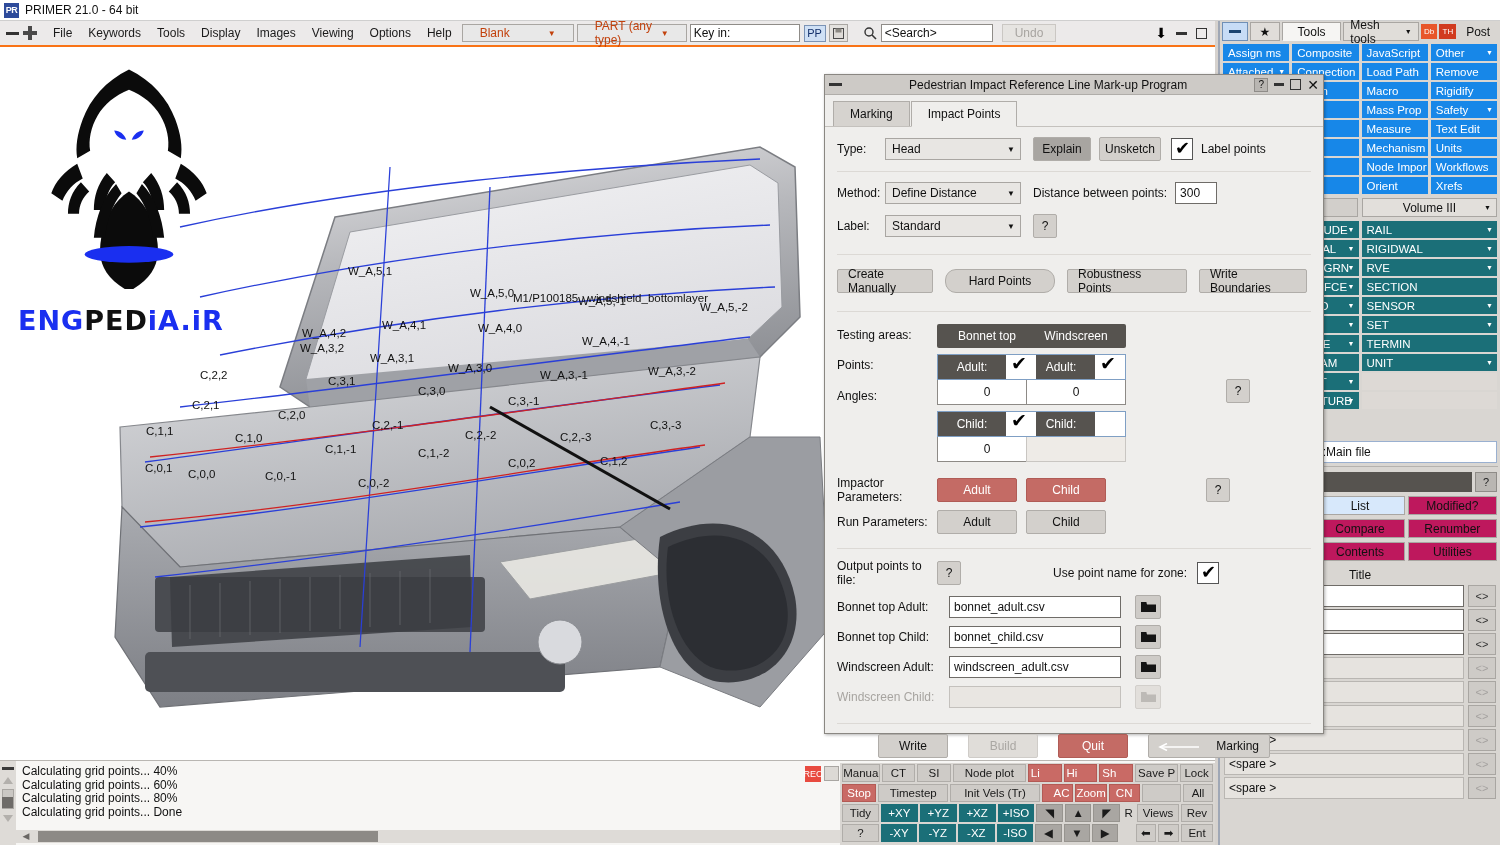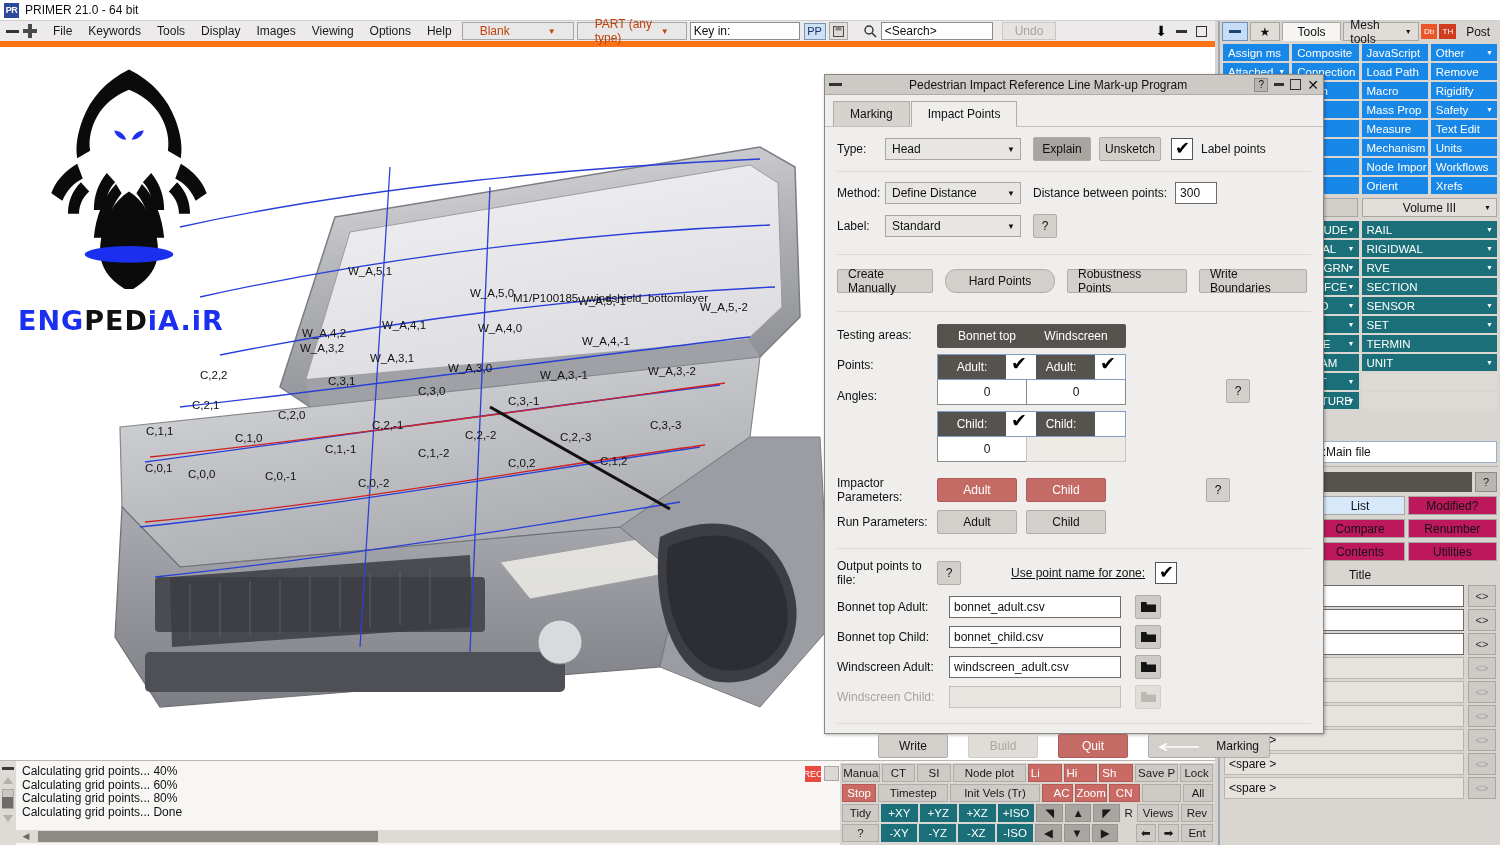--- a/index.html
+++ b/index.html
@@ -23,21 +23,21 @@
     width: 15px; height: 15px; margin: 0 6px 0 4px; background: #2e4b9b;
     color: #fff; font-size: 9px; font-weight: bold; line-height: 15px;
     text-align: center; letter-spacing: -0.5px;
   }
   .titlebar .ttl { font-size: 12px; color: #111; }
 
   
   .menubar {
     position: absolute; left: 0; top: 21px; width: 1215px; height: 26px;
     background: #eceaea; display: flex; align-items: center;
-    border-bottom: 6px solid #f97316;
+    border-bottom: 2px solid #f97316;
   }
   .menubar .mi { padding: 3px 8px; font-size: 12px; color: #1a1a1a; cursor: default; }
   .mb-minus { width: 13px; height: 3px; background:#333; margin-left:6px; }
   .mb-plus { width: 14px; height: 14px; margin: 0 8px 0 4px; position: relative; }
   .mb-plus:before, .mb-plus:after { content:""; position:absolute; background:#4a4a4a; }
   .mb-plus:before { left:5px; top:0; width:4px; height:14px; }
   .mb-plus:after { left:0; top:5px; width:14px; height:4px; }
 
   .combo {
     height: 18px; background: #e8e8e8; border: 1px solid #a9a6a2;
@@ -909,21 +909,21 @@
         <div style="width:100px;">Run Parameters:</div>
         <div class="pbtn" style="width:80px;">Adult</div>
         <div class="pbtn" style="width:80px;margin-left:9px;">Child</div>
       </div>
 
       <div class="hr" style="margin:14px 0 10px;"></div>
 
       <div style="display:flex;align-items:center;">
         <div style="width:100px;">Output points to file:</div>
         <div class="pbtn" style="width:24px;">?</div>
-        <div style="margin-left:50px;text-decoration:underline;">Use point name for zone:</div>
+        <div style="margin-left:92px;">Use point name for zone:</div>
         <div class="chk on" style="margin-left:10px;"></div>
       </div>
 
       <div style="display:flex;align-items:center;margin-top:8px;">
         <div style="width:112px;">Bonnet top Adult:</div>
         <div class="tinput" style="width:172px;">bonnet_adult.csv</div>
         <div class="folder" style="margin-left:14px;">
           <svg width="15" height="12" viewBox="0 0 15 12">
               <path d="M0 2 L5 2 L6.2 3.4 L15 3.4 L15 11 L0 11 Z" fill="#141414"></path>
               <rect x="0" y="1" width="5.5" height="2" fill="#141414"></rect>

